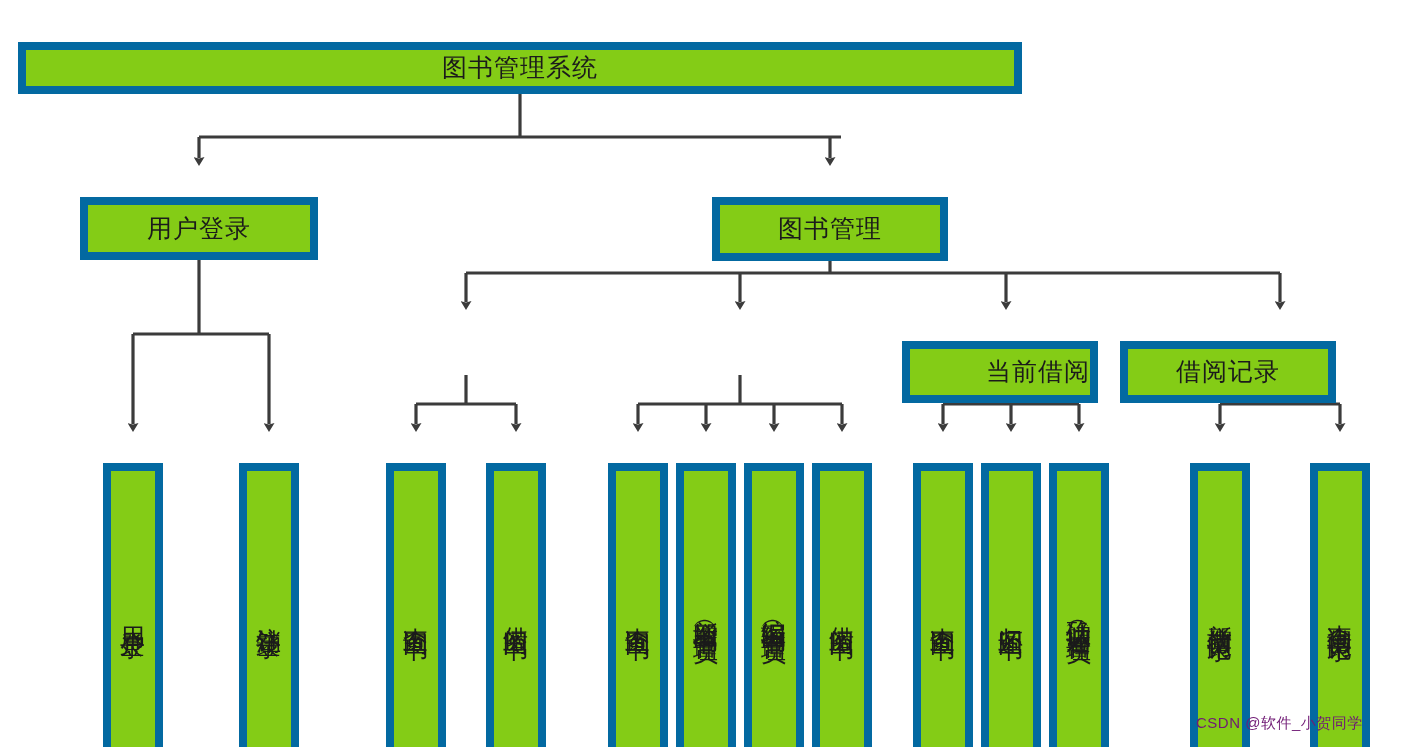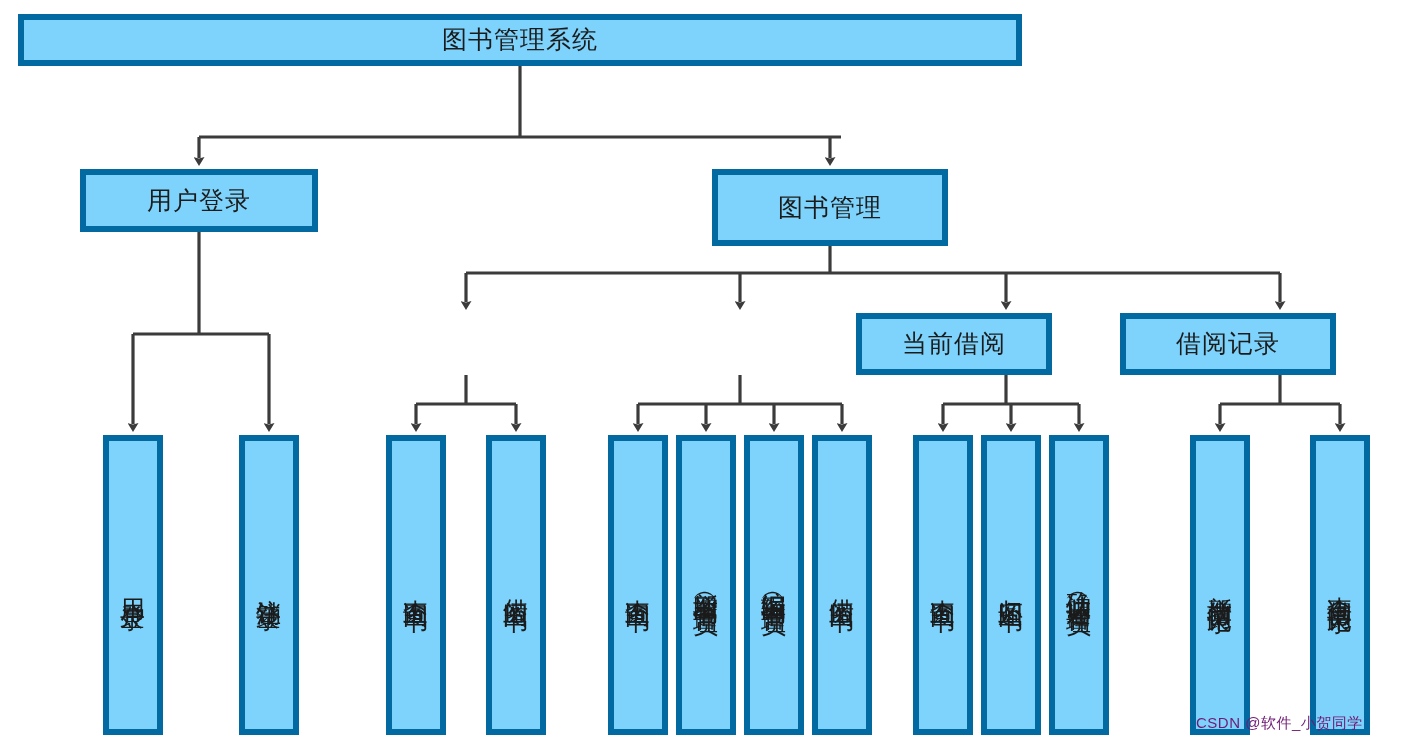--- a/index.html
+++ b/index.html
@@ -22,27 +22,28 @@
     position: absolute;
     left: 0;
     top: 0;
     width: 1405px;
     height: 747px;
     pointer-events: none;
   }
   .node {
     position: absolute;
     box-sizing: border-box;
-    background: #7dd3fc;
-    border: 6px solid #0369a1;
+    background: #84cc16;
+    border: 8px solid #0369a1;
     display: flex;
     align-items: center;
     justify-content: center;
     color: #1b1b1b;
     z-index: 2;
+    margin-top: 28px;
   }
   .node-h {
     font-size: 25px;
     letter-spacing: 1px;
     line-height: 1.1;
     white-space: nowrap;
   }
   .node-v {
     writing-mode: vertical-rl;
     text-orientation: upright;
@@ -125,25 +126,25 @@
     </g>
   </svg>
 
   <div class="node node-h" style="left:18px;top:14px;width:1004px;height:52px;">
     <span>图书管理系统</span>
   </div>
 
   <div class="node node-h" style="left:80px;top:169px;width:238px;height:63px;">
     <span>用户登录</span>
   </div>
-  <div class="node node-h" style="left:712px;top:169px;width:236px;height:77px;">
+  <div class="node node-h" style="left:712px;top:169px;width:236px;height:64px;">
     <span>图书管理</span>
   </div>
 
-  <div class="node node-h" style="left:856px;top:313px;width:196px;height:62px;">
+  <div class="node node-h" style="left:902px;top:313px;width:196px;height:62px;justify-content:flex-end;">
     <span>当前借阅</span>
   </div>
   <div class="node node-h" style="left:1120px;top:313px;width:216px;height:62px;">
     <span>借阅记录</span>
   </div>
 
   <div class="node node-v" style="left:103px;top:435px;width:60px;height:300px;">
     <span class="vtext">用户登录</span>
   </div>
   <div class="node node-v" style="left:239px;top:435px;width:60px;height:300px;">

